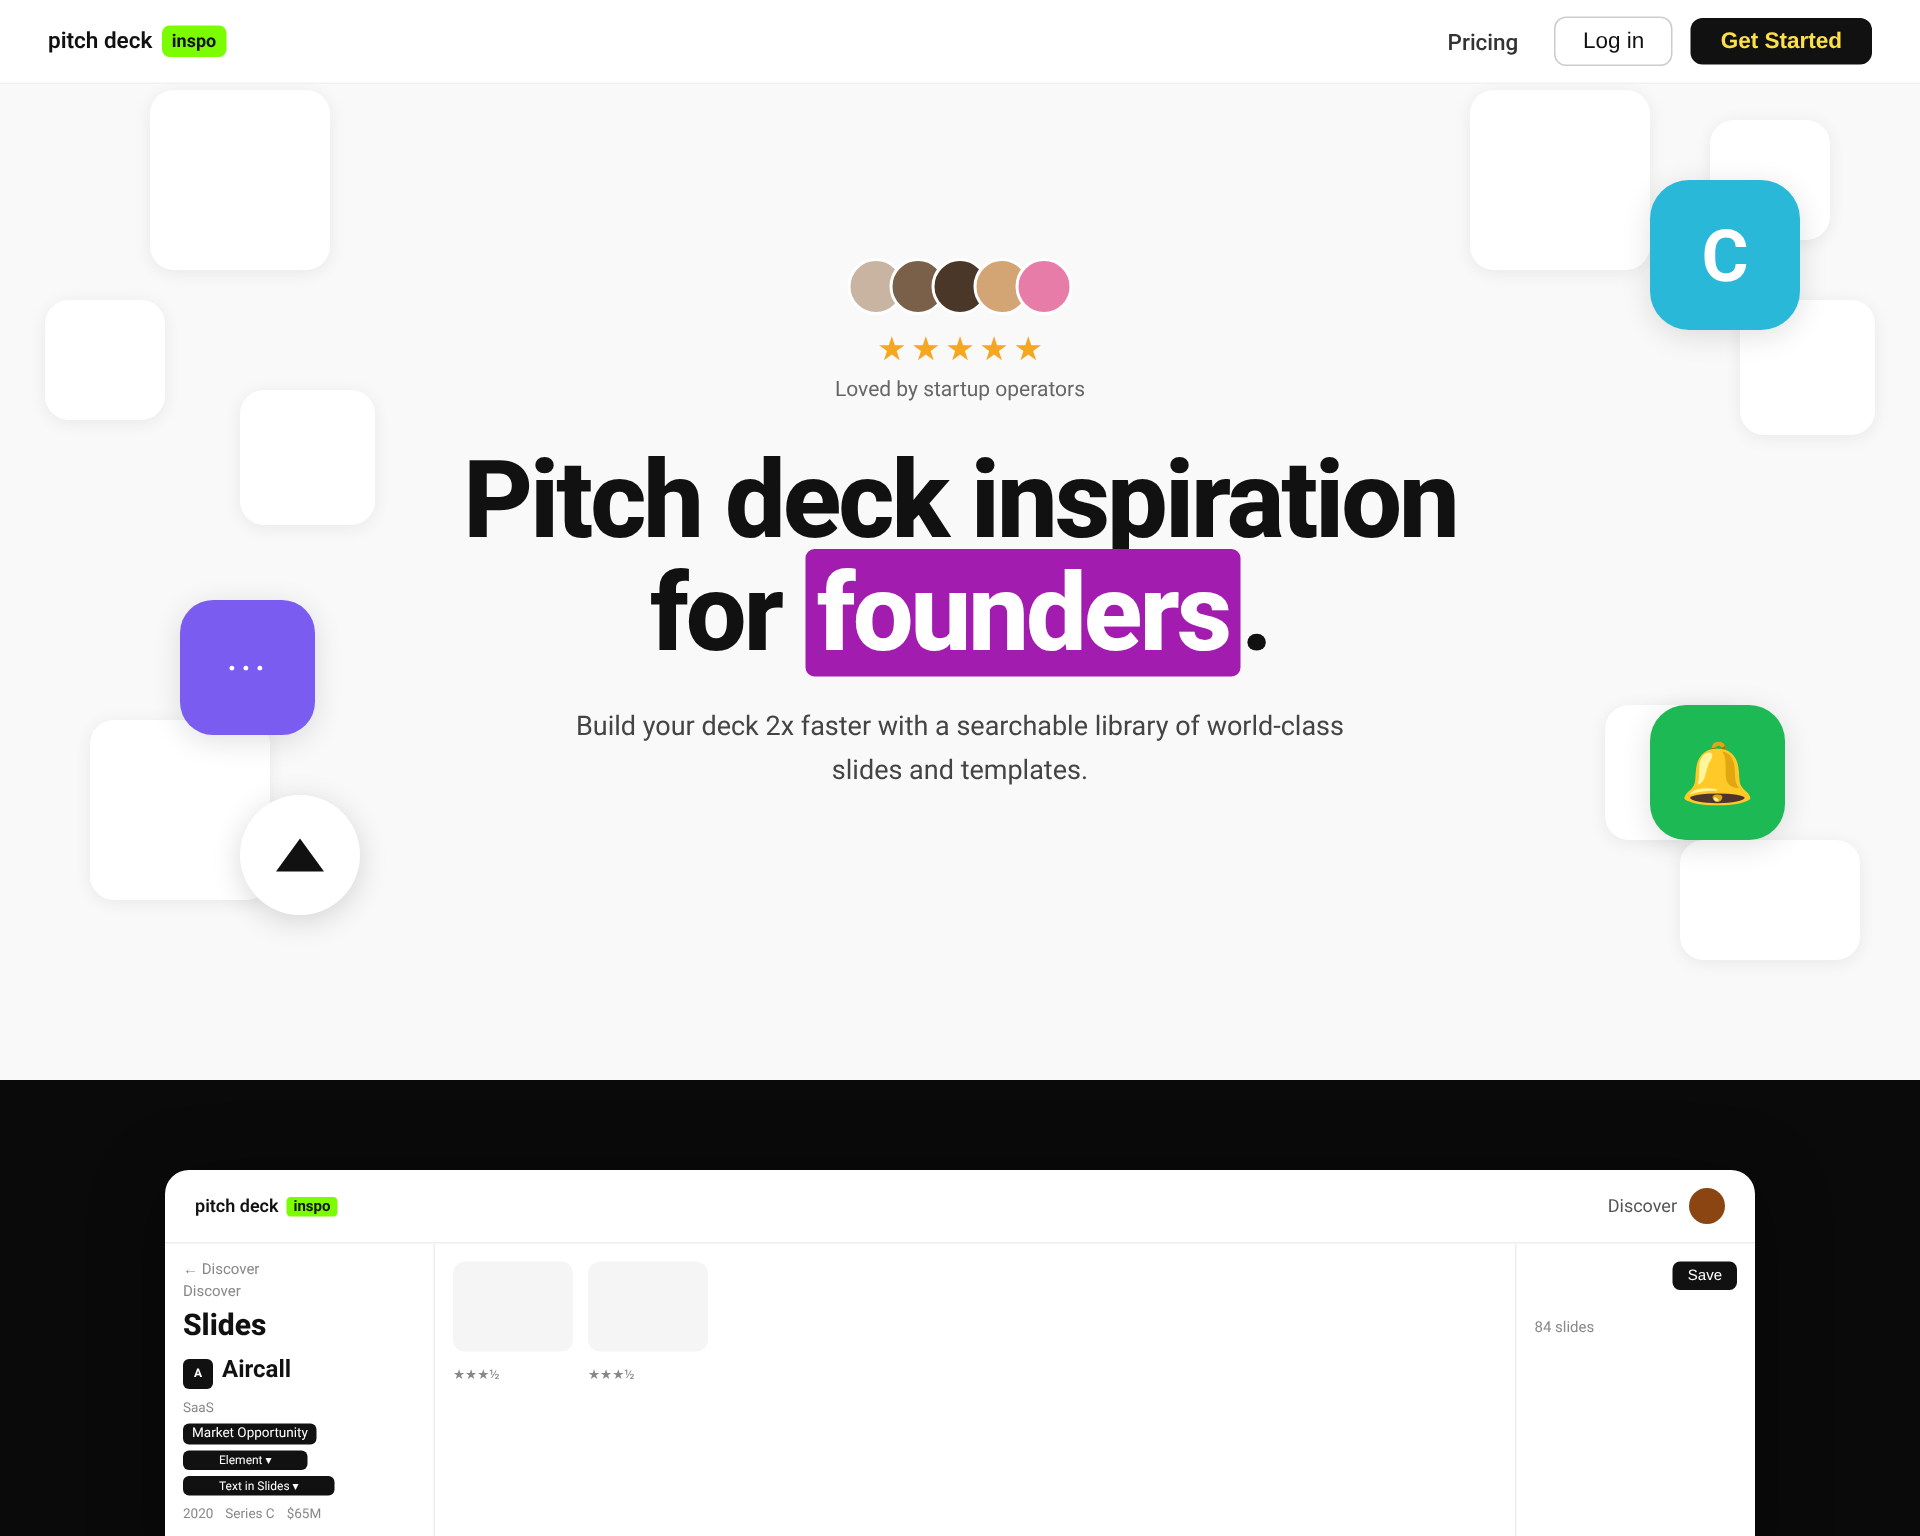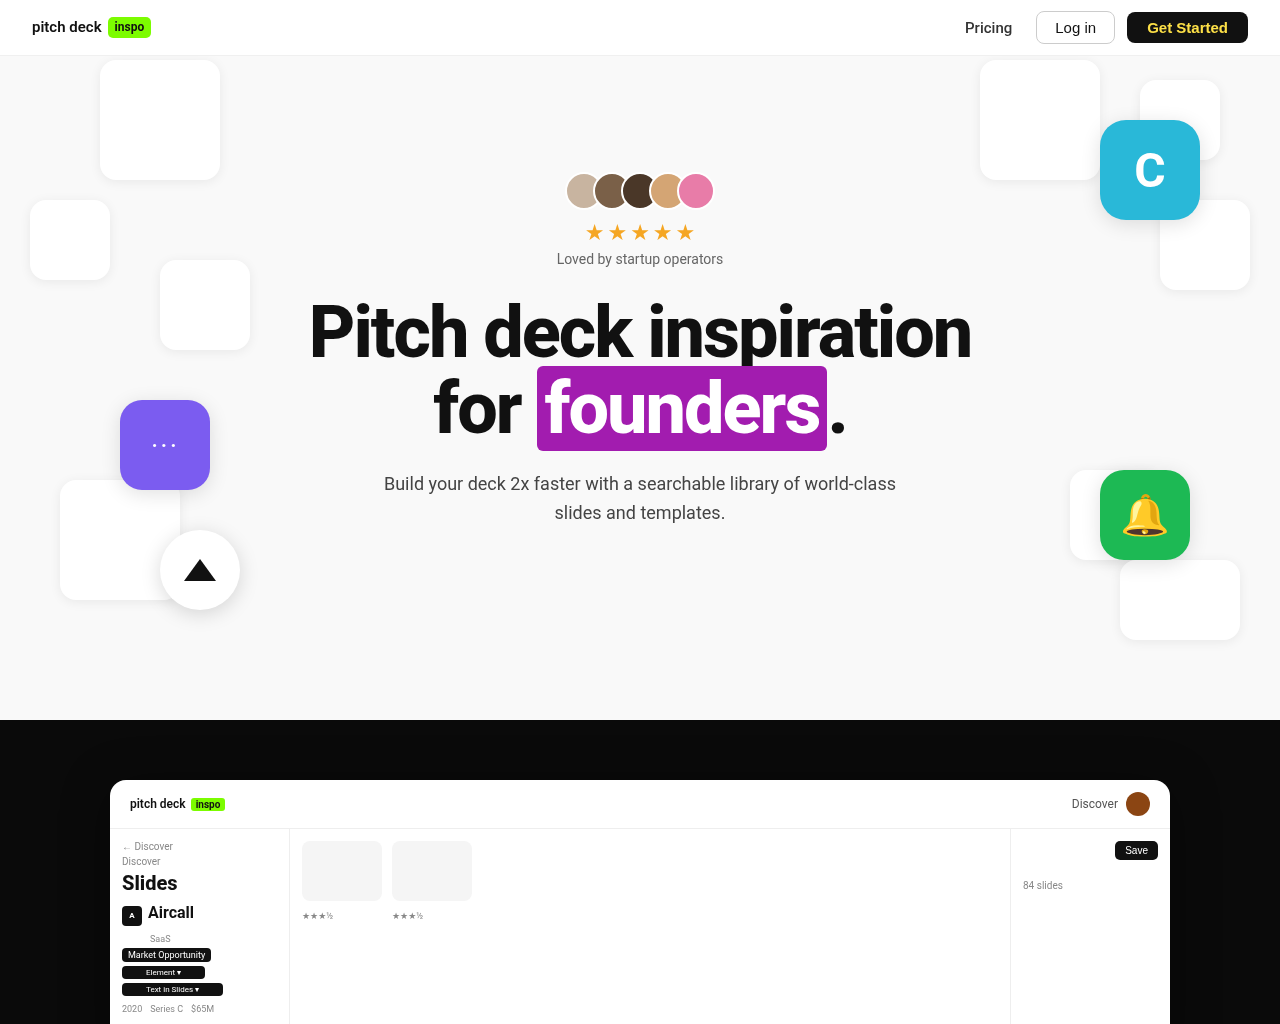--- a/index.html
+++ b/index.html
@@ -488,21 +488,21 @@
         <div class="preview-sidebar">
           <div class="preview-breadcrumb">← Discover</div>
           <div class="preview-breadcrumb">Discover</div>
           <div class="preview-section-title">Slides</div>
           <div style="display:flex;align-items:center;gap:6px;margin-bottom:6px;">
             <div style="width:20px;height:20px;background:#111;border-radius:4px;display:flex;align-items:center;justify-content:center;">
               <span style="color:white;font-size:8px;font-weight:700;">A</span>
             </div>
             <span class="preview-aircall">Aircall</span>
           </div>
-          <div style="font-size:9px;color:#888;margin-bottom:4px;margin-left:28px;">
+          <div style="font-size:9px;color:#888;margin-bottom:4px;">
             <span>SaaS</span>
           </div>
           <span class="preview-tag">Market Opportunity</span>
           <div class="preview-filters">
             <span class="preview-filter">Element ▾</span>
             <span class="preview-filter">Text in Slides ▾</span>
           </div>
           <div style="display:flex;gap:8px;margin-top:8px;font-size:9px;color:#888;">
             <span>2020</span>
             <span>Series C</span>

